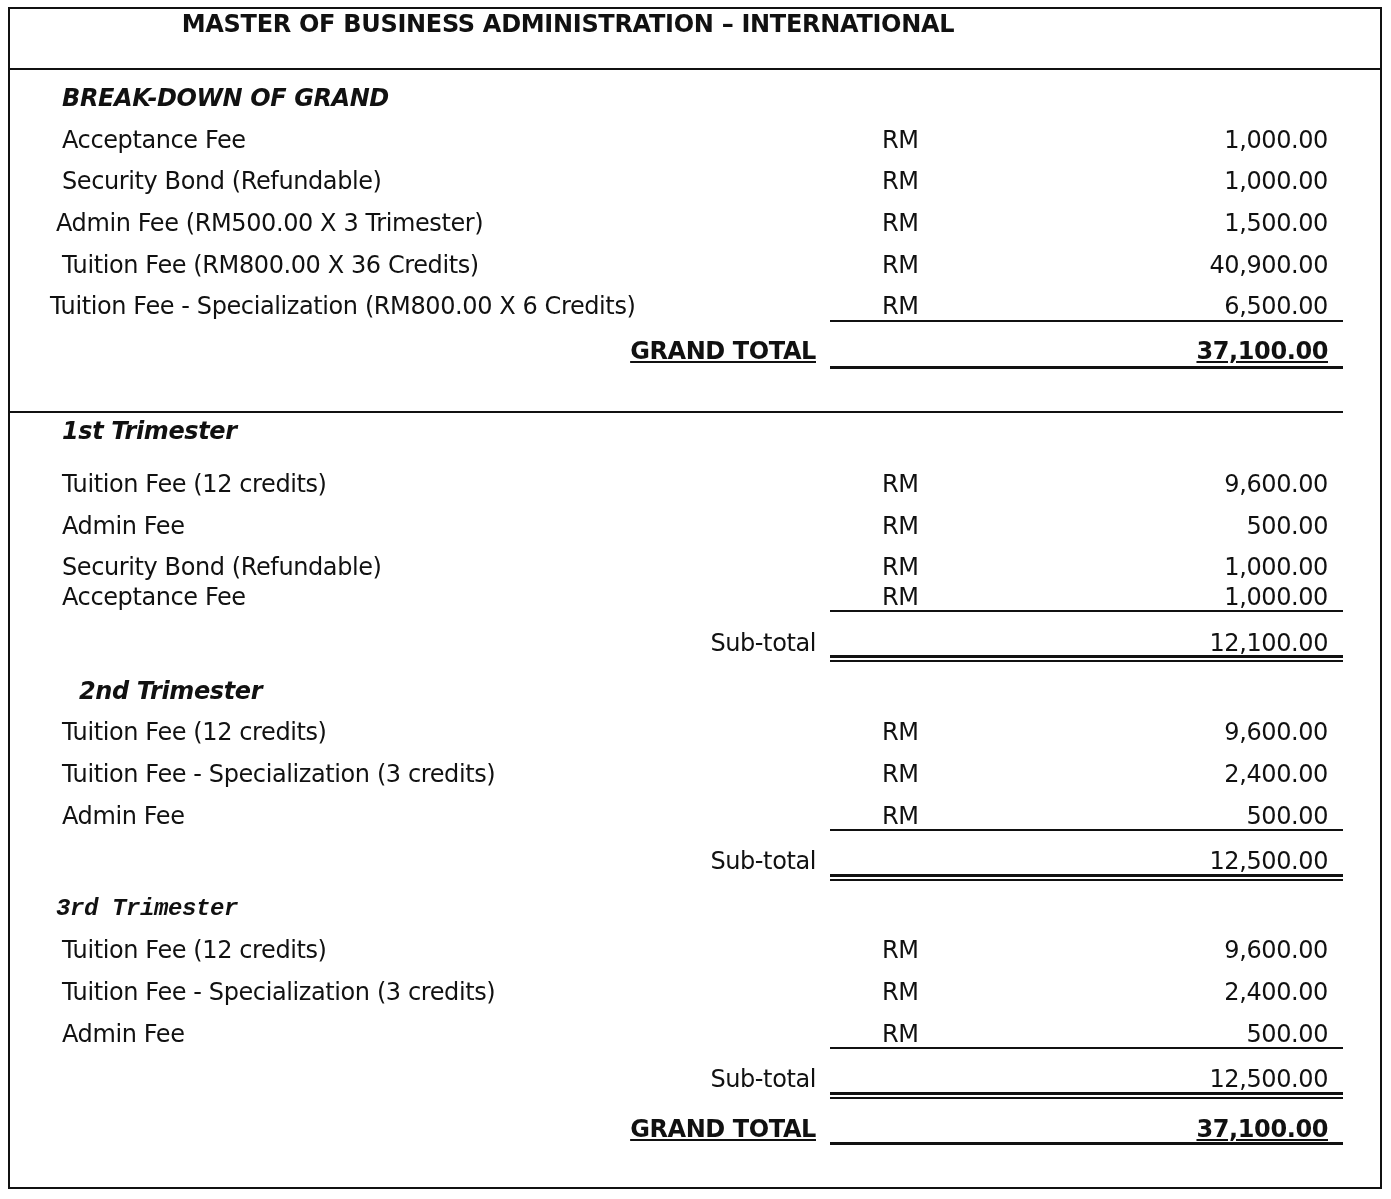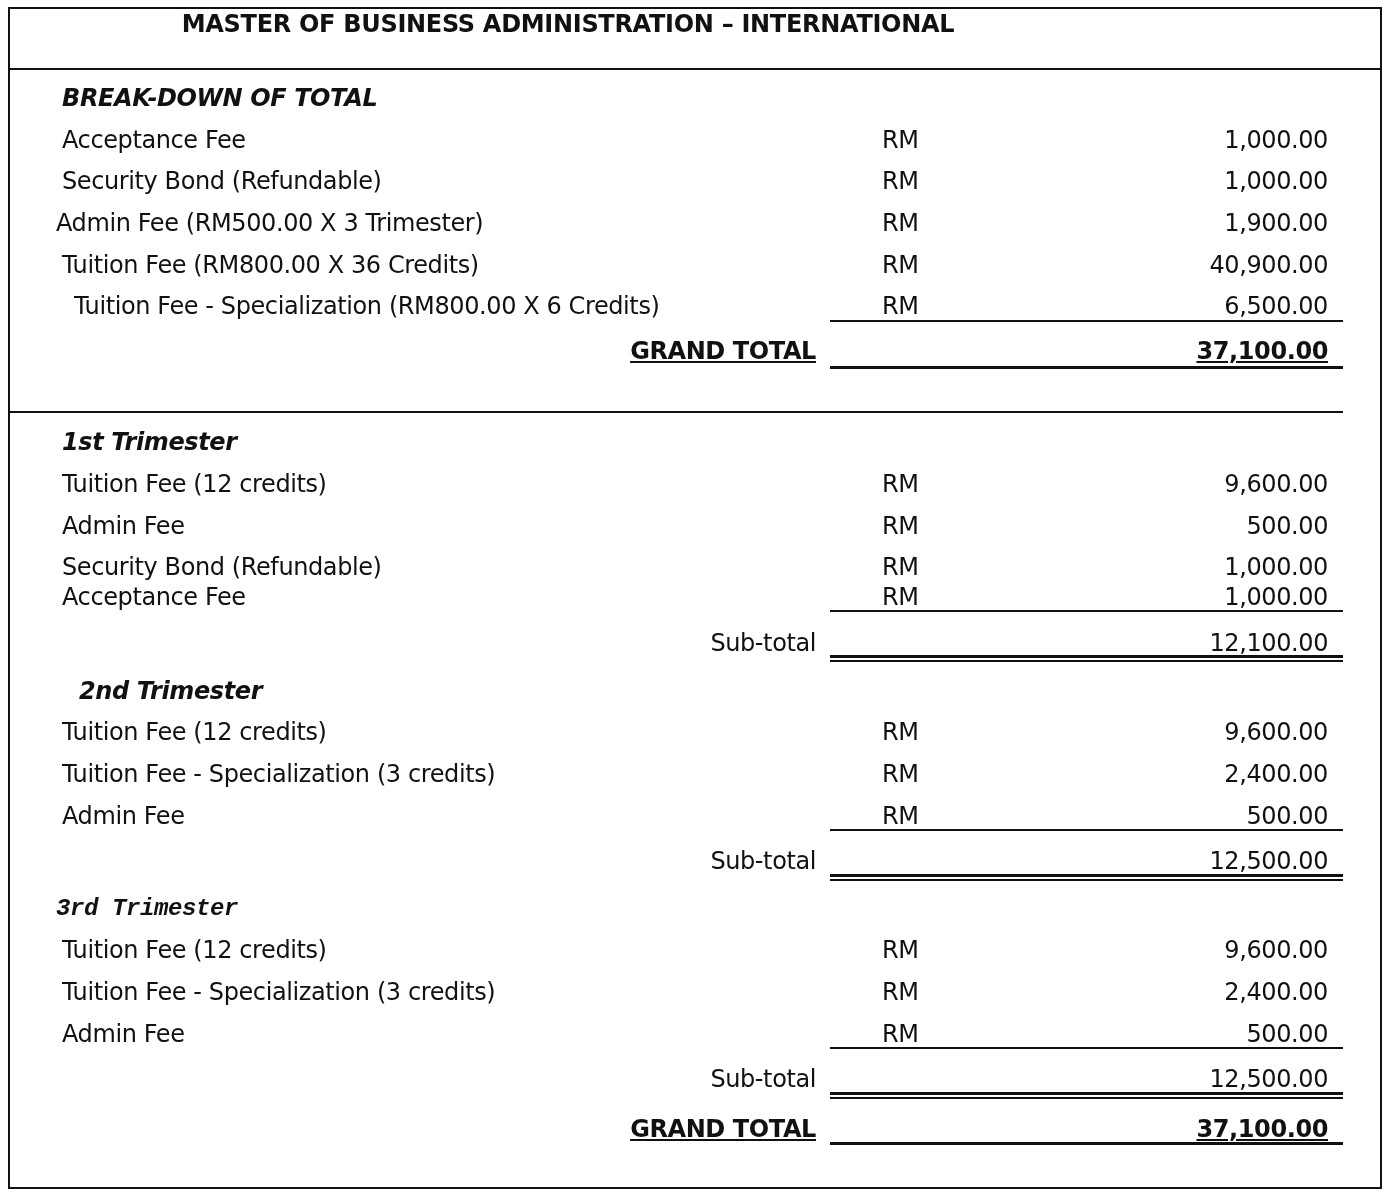--- a/index.html
+++ b/index.html
@@ -14,55 +14,55 @@
   .lbl { right:575px; text-align:right; }
   .bold { font-weight:bold;text-decoration:underline; }
 </style>
 </head>
 <body>
 
 <div class="frame"></div>
 <div class="title">MASTER OF BUSINESS ADMINISTRATION – INTERNATIONAL</div>
 <div class="hline" style="left:8px;top:68px;width:1374px;height:2px;"></div>
 
-<div class="t sec" style="left:62px;top:83px;">BREAK-DOWN OF TOTAL</div>
+<div class="t sec" style="left:62px;top:83px;">BREAK-DOWN OF GRAND</div>
 
 <div>
   <div class="t" style="left:62px;top:125px;">Acceptance Fee</div>
   <div class="t rm" style="top:125px;">RM</div>
   <div class="t amt" style="top:125px;">1,000.00</div>
 </div>
 <div>
   <div class="t" style="left:62px;top:166px;">Security Bond (Refundable)</div>
   <div class="t rm" style="top:166px;">RM</div>
   <div class="t amt" style="top:166px;">1,000.00</div>
 </div>
 <div>
   <div class="t" style="left:56px;top:208px;">Admin Fee (RM500.00 X 3 Trimester)</div>
   <div class="t rm" style="top:208px;">RM</div>
-  <div class="t amt" style="top:208px;">1,900.00</div>
+  <div class="t amt" style="top:208px;">1,500.00</div>
 </div>
 <div>
   <div class="t" style="left:62px;top:250px;">Tuition Fee (RM800.00 X 36 Credits)</div>
   <div class="t rm" style="top:250px;">RM</div>
   <div class="t amt" style="top:250px;">40,900.00</div>
 </div>
 <div>
-  <div class="t" style="left:74px;top:291px;">Tuition Fee - Specialization (RM800.00 X 6 Credits)</div>
+  <div class="t" style="left:50px;top:291px;">Tuition Fee - Specialization (RM800.00 X 6 Credits)</div>
   <div class="t rm" style="top:291px;">RM</div>
   <div class="t amt" style="top:291px;">6,500.00</div>
 </div>
 <div class="hline" style="left:830px;top:320px;width:513px;height:2px;"></div>
 <div class="t bold lbl" style="top:336px;">GRAND TOTAL</div>
 <div class="t bold amt" style="top:336px;">37,100.00</div>
 <div class="hline" style="left:830px;top:366px;width:513px;height:3px;"></div>
 
 <div class="hline" style="left:8px;top:411px;width:1335px;height:2px;"></div>
 
-<div class="t sec" style="left:62px;top:427px;">1st Trimester</div>
+<div class="t sec" style="left:62px;top:416px;">1st Trimester</div>
 <div>
   <div class="t" style="left:62px;top:469px;">Tuition Fee (12 credits)</div>
   <div class="t rm" style="top:469px;">RM</div>
   <div class="t amt" style="top:469px;">9,600.00</div>
 </div>
 <div>
   <div class="t" style="left:62px;top:511px;">Admin Fee</div>
   <div class="t rm" style="top:511px;">RM</div>
   <div class="t amt" style="top:511px;">500.00</div>
 </div>

